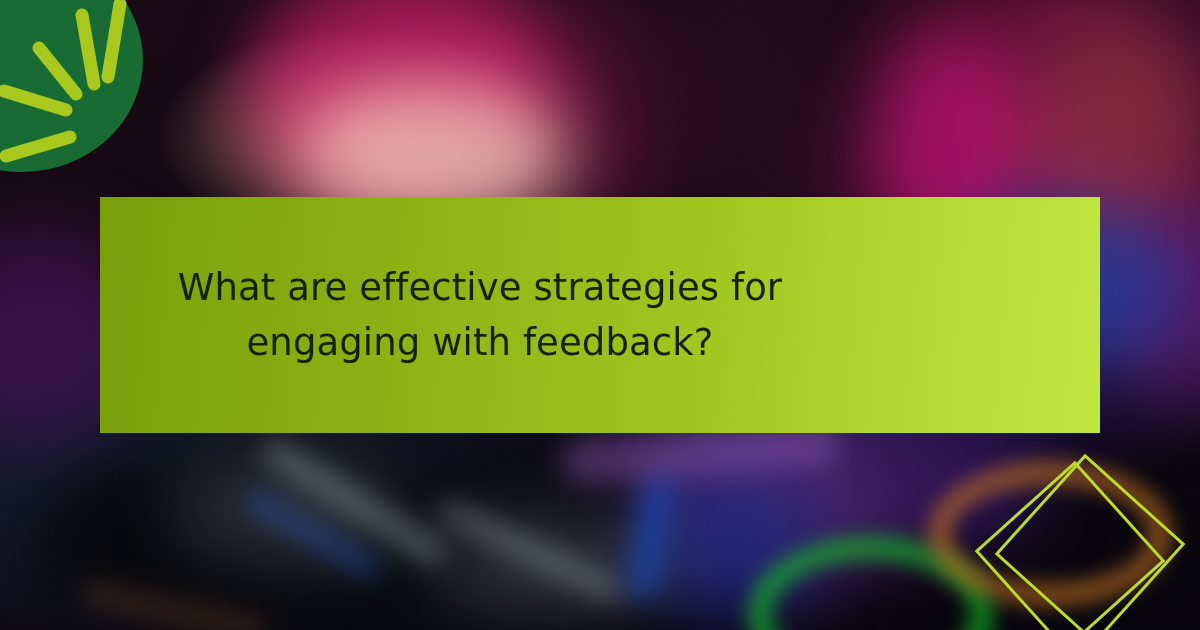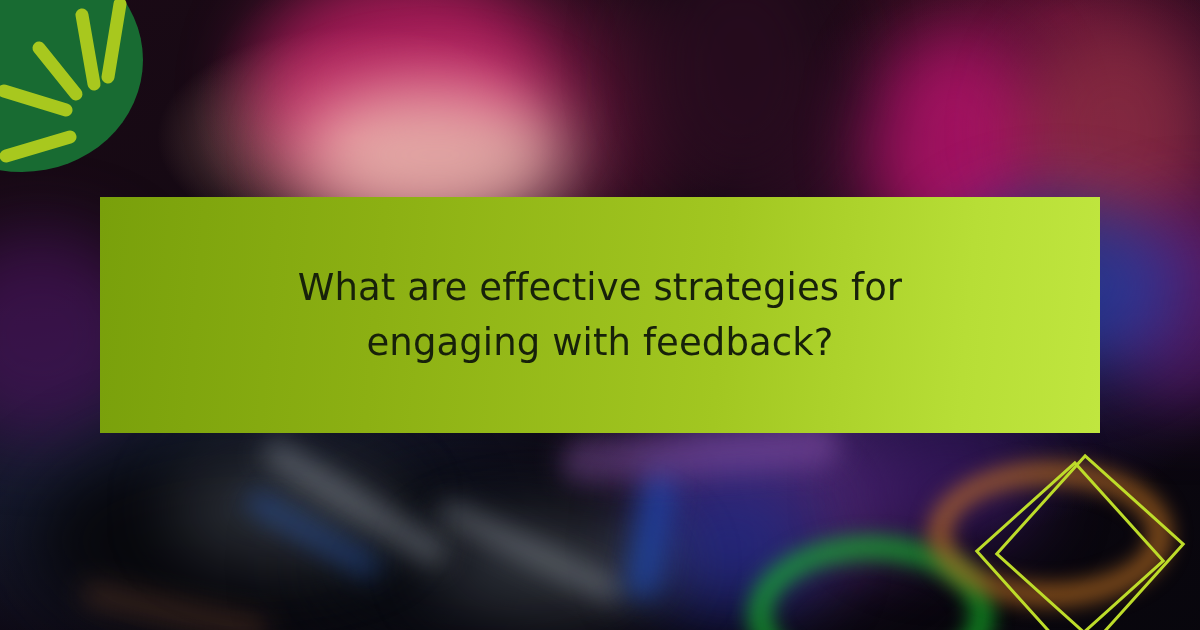--- a/index.html
+++ b/index.html
@@ -107,21 +107,20 @@
   
   .card {
     position: absolute;
     left: 100px;
     top: 197px;
     width: 1000px;
     height: 236px;
     background: linear-gradient(95deg, #79a00b 0%, #8cb013 28%, #a2c721 62%, #b7de36 86%, #c0e63f 100%);
     display: flex;
     align-items: center;
-    justify-content: center;
   }
   .card-title {
     margin: 0;
     width: 760px;
     text-align: center;
     font-size: 37px;
     font-weight: 400;
     line-height: 1.5;
     letter-spacing: 0.1px;
     color: #17210a;

